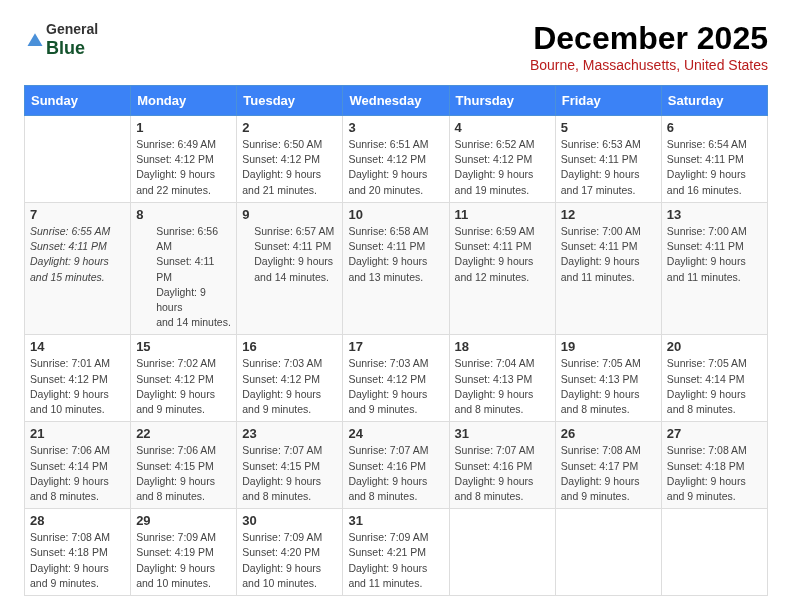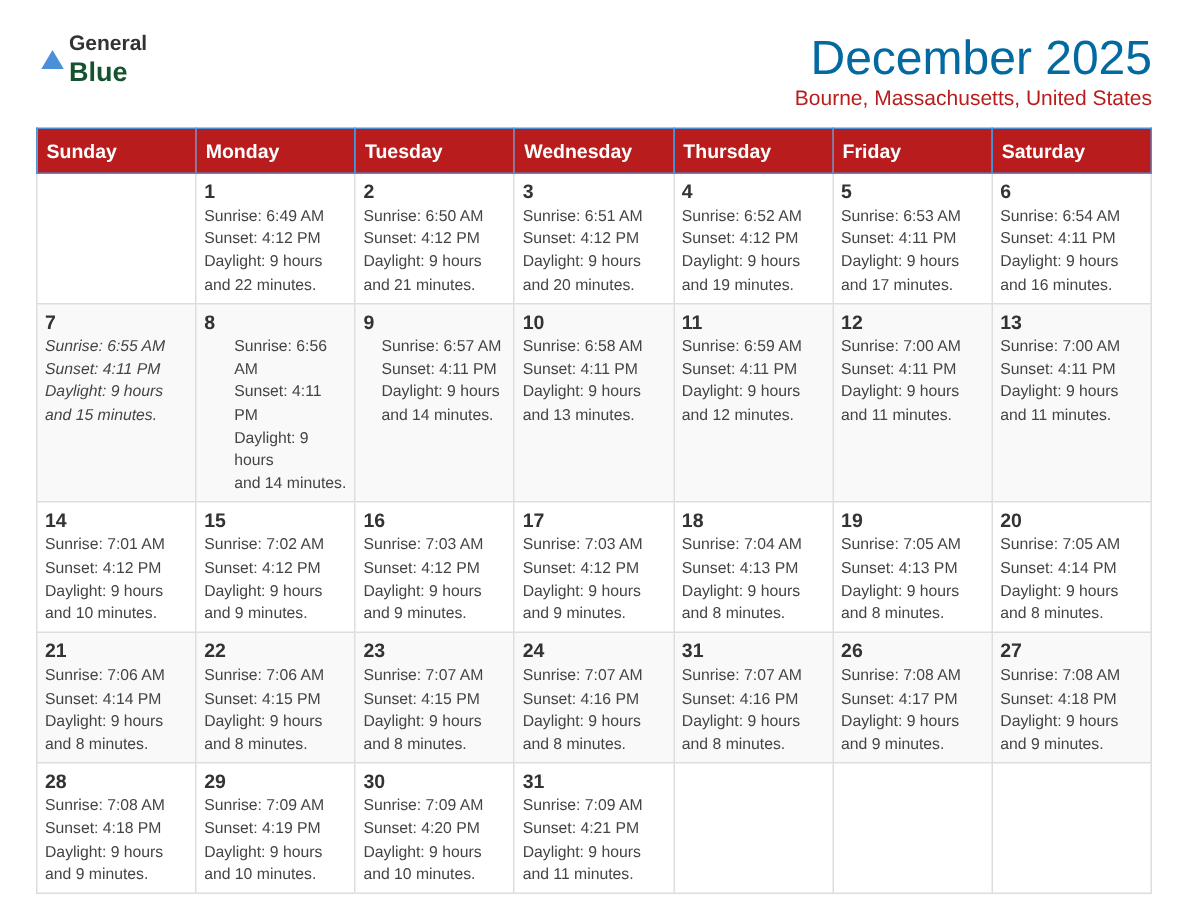--- a/index.html
+++ b/index.html
@@ -34,34 +34,34 @@
     .logo-icon {
       width: 18px;
       height: 18px;
       margin-left: 2px;
     }
     .title-area {
       text-align: right;
     }
     .month-title {
       font-size: 32px;
-      font-weight: normal;
-      color: #0369a1;
+      font-weight: bold;
+      color: #000000;
     }
     .location-subtitle {
       font-size: 14px;
       color: #b91c1c;
     }
     .calendar-table {
       width: 100%;
       border-collapse: collapse;
       border: 1px solid #ccc;
     }
     .calendar-table th {
-      background-color: #b91c1c;
+      background-color: #3b82f6;
       color: #fff;
       font-size: 13px;
       font-weight: bold;
       padding: 7px 6px;
       text-align: left;
       border: 1px solid #4a90d9;
     }
     .calendar-table td {
       vertical-align: top;
       border: 1px solid #ddd;

